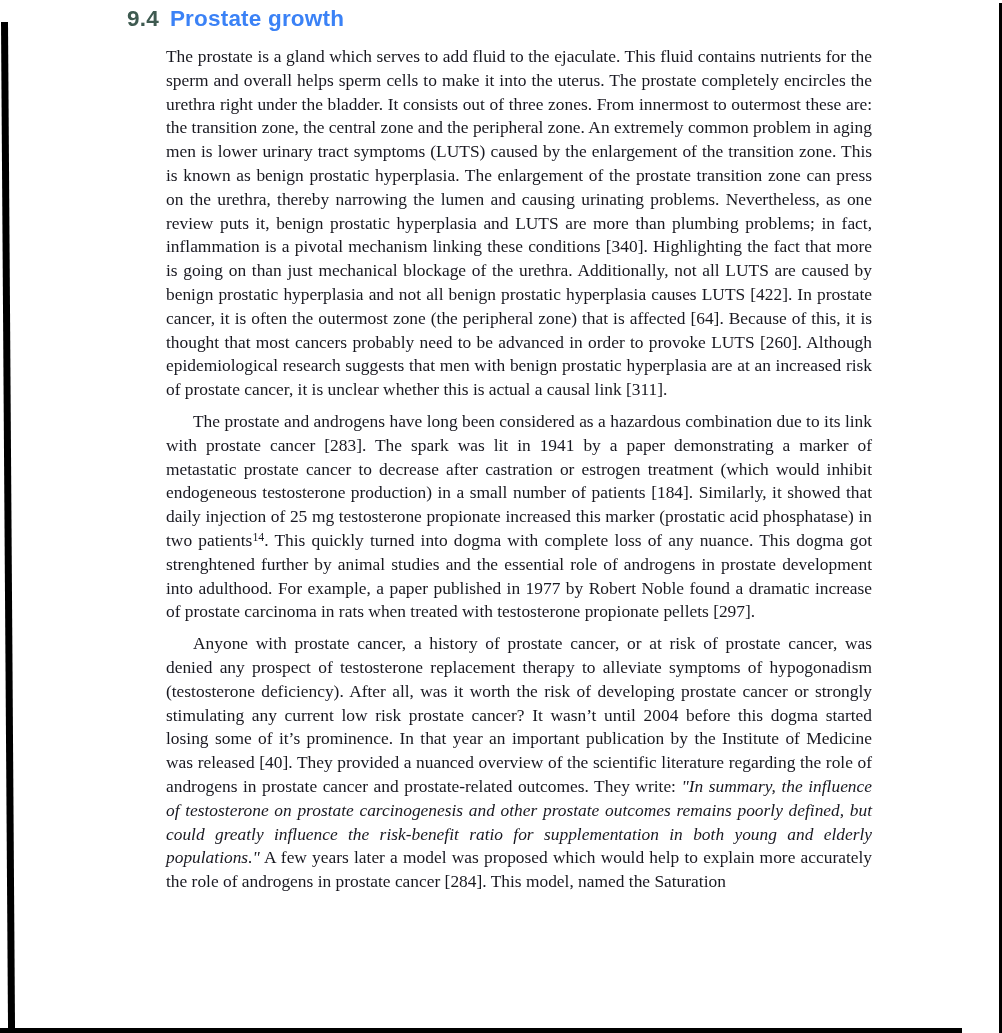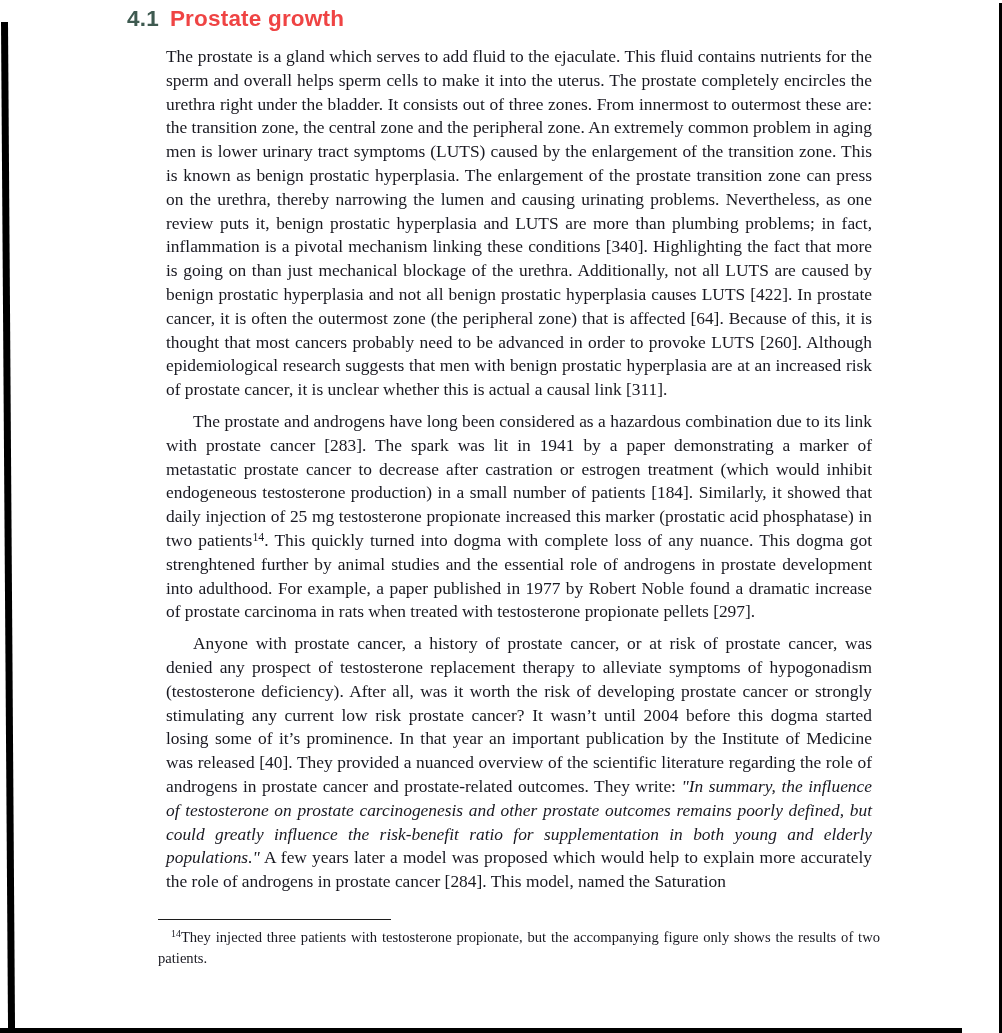--- a/index.html
+++ b/index.html
@@ -32,21 +32,21 @@
   .section-heading {
     display: flex; align-items: baseline;
     font-family: "Liberation Sans", sans-serif;
     font-weight: bold;
     font-size: 22.5px;
     letter-spacing: 0.2px;
     margin-left: -31px;
     margin-bottom: 13px;
   }
   .section-number { margin-right: 11px; }
-  .section-title { color: #ef4444; }
+  .section-title { color: #3b82f6; }
   .body-text {
     font-size: 17.4px;
     line-height: 23.8px;
     color: #181820;
     text-align: justify;
   }
   .para { margin: 8px; }
   .para.indent { text-indent: 27px; }
   .body-text sup, .footnote sup {
     font-size: 0.68em;
@@ -74,29 +74,25 @@
 <body>
 
 <div class="page">
   <div class="scan-edge-left"></div>
   <div class="scan-edge-right"></div>
   <div class="scan-edge-bottom"></div>
 
   <div class="content">
 
     <h2 class="section-heading">
-      <span class="section-number" style="color: rgb(62, 90, 80);">4.1</span>
+      <span class="section-number" style="color: rgb(62, 90, 80);">9.4</span>
       <span class="section-title">Prostate growth</span>
     </h2>
 
     <div class="body-text">
       <p class="para">The prostate is a gland which serves to add fluid to the ejaculate. This fluid contains nutrients for the sperm and overall helps sperm cells to make it into the uterus. The prostate completely encircles the urethra right under the bladder. It consists out of three zones. From innermost to outermost these are: the transition zone, the central zone and the peripheral zone. An extremely common problem in aging men is lower urinary tract symptoms (LUTS) caused by the enlargement of the transition zone. This is known as benign prostatic hyperplasia. The enlargement of the prostate transition zone can press on the urethra, thereby narrowing the lumen and causing urinating problems. Nevertheless, as one review puts it, benign prostatic hyperplasia and LUTS are more than plumbing problems; in fact, inflammation is a pivotal mechanism linking these conditions [340]. Highlighting the fact that more is going on than just mechanical blockage of the urethra. Additionally, not all LUTS are caused by benign prostatic hyperplasia and not all benign prostatic hyperplasia causes LUTS [422]. In prostate cancer, it is often the outermost zone (the peripheral zone) that is affected [64]. Because of this, it is thought that most cancers probably need to be advanced in order to provoke LUTS [260]. Although epidemiological research suggests that men with benign prostatic hyperplasia are at an increased risk of prostate cancer, it is unclear whether this is actual a causal link [311].</p>
       <p class="para indent"><span>The prostate and androgens have long been considered as a hazardous combination due to its link with prostate cancer [283]. The spark was lit in 1941 by a paper demonstrating a marker of metastatic prostate cancer to decrease after castration or estrogen treatment (which would inhibit endogeneous testosterone production) in a small number of patients [184]. Similarly, it showed that daily injection of 25 mg testosterone propionate increased this marker (prostatic acid phosphatase) in two patients</span><sup>14</sup><span>. This quickly turned into dogma with complete loss of any nuance. This dogma got strenghtened further by animal studies and the essential role of androgens in prostate development into adulthood. For example, a paper published in 1977 by Robert Noble found a dramatic increase of prostate carcinoma in rats when treated with testosterone propionate pellets [297].</span></p>
       <p class="para indent"><span>Anyone with prostate cancer, a history of prostate cancer, or at risk of prostate cancer, was denied any prospect of testosterone replacement therapy to alleviate symptoms of hypogonadism (testosterone deficiency). After all, was it worth the risk of developing prostate cancer or strongly stimulating any current low risk prostate cancer? It wasn’t until 2004 before this dogma started losing some of it’s prominence. In that year an important publication by the Institute of Medicine was released [40]. They provided a nuanced overview of the scientific literature regarding the role of androgens in prostate cancer and prostate-related outcomes. They write: </span><em class="quote">"In summary, the influence of testosterone on prostate carcinogenesis and other prostate outcomes remains poorly defined, but could greatly influence the risk-benefit ratio for supplementation in both young and elderly populations."</em><span> A few years later a model was proposed which would help to explain more accurately the role of androgens in prostate cancer [284]. This model, named the Saturation</span></p>
     </div>
 
-    <div class="footnote-area">
-      <div class="footnote-rule"></div>
-      <p class="footnote"><sup>14</sup><span>They injected three patients with testosterone propionate, but the accompanying figure only shows the results of two patients.</span></p>
-    </div>
 
   </div>
 </div>
 
 </body></html>

